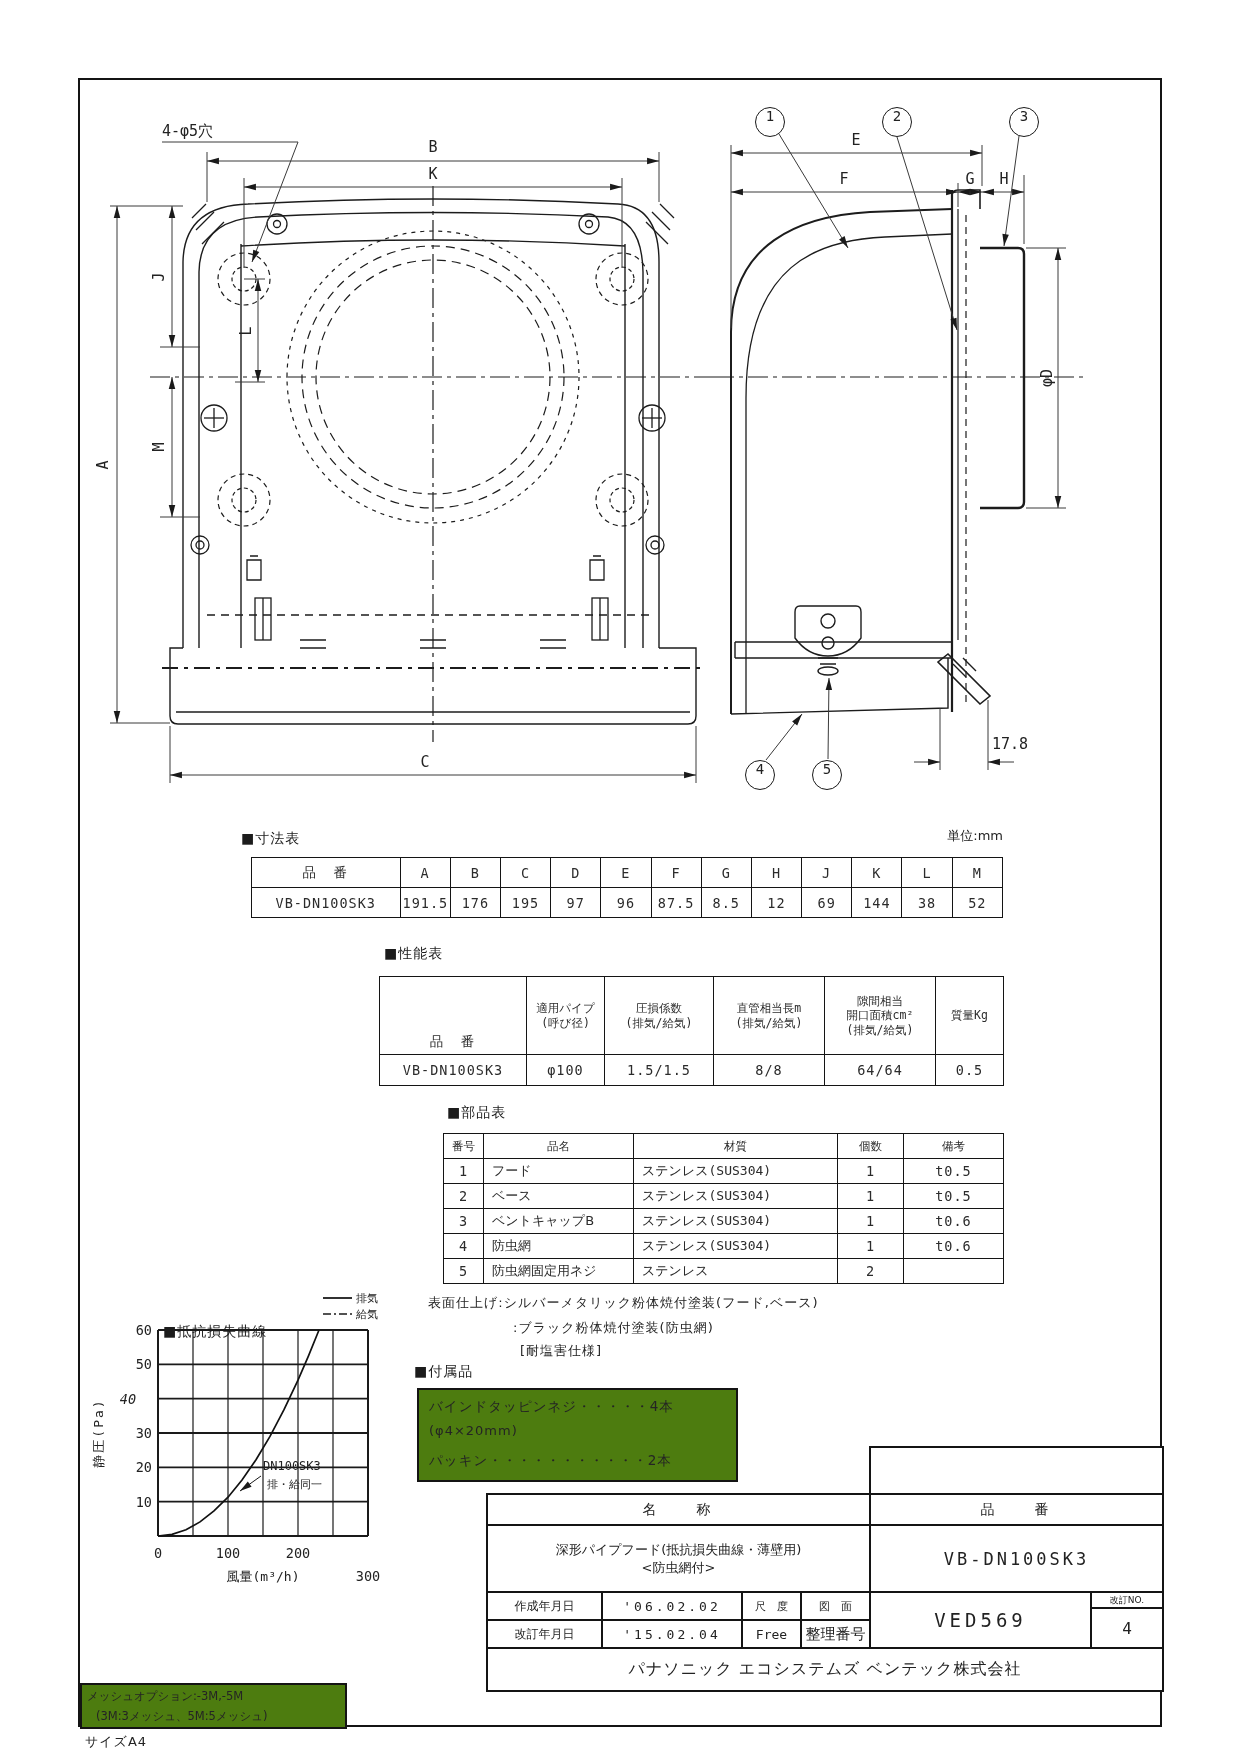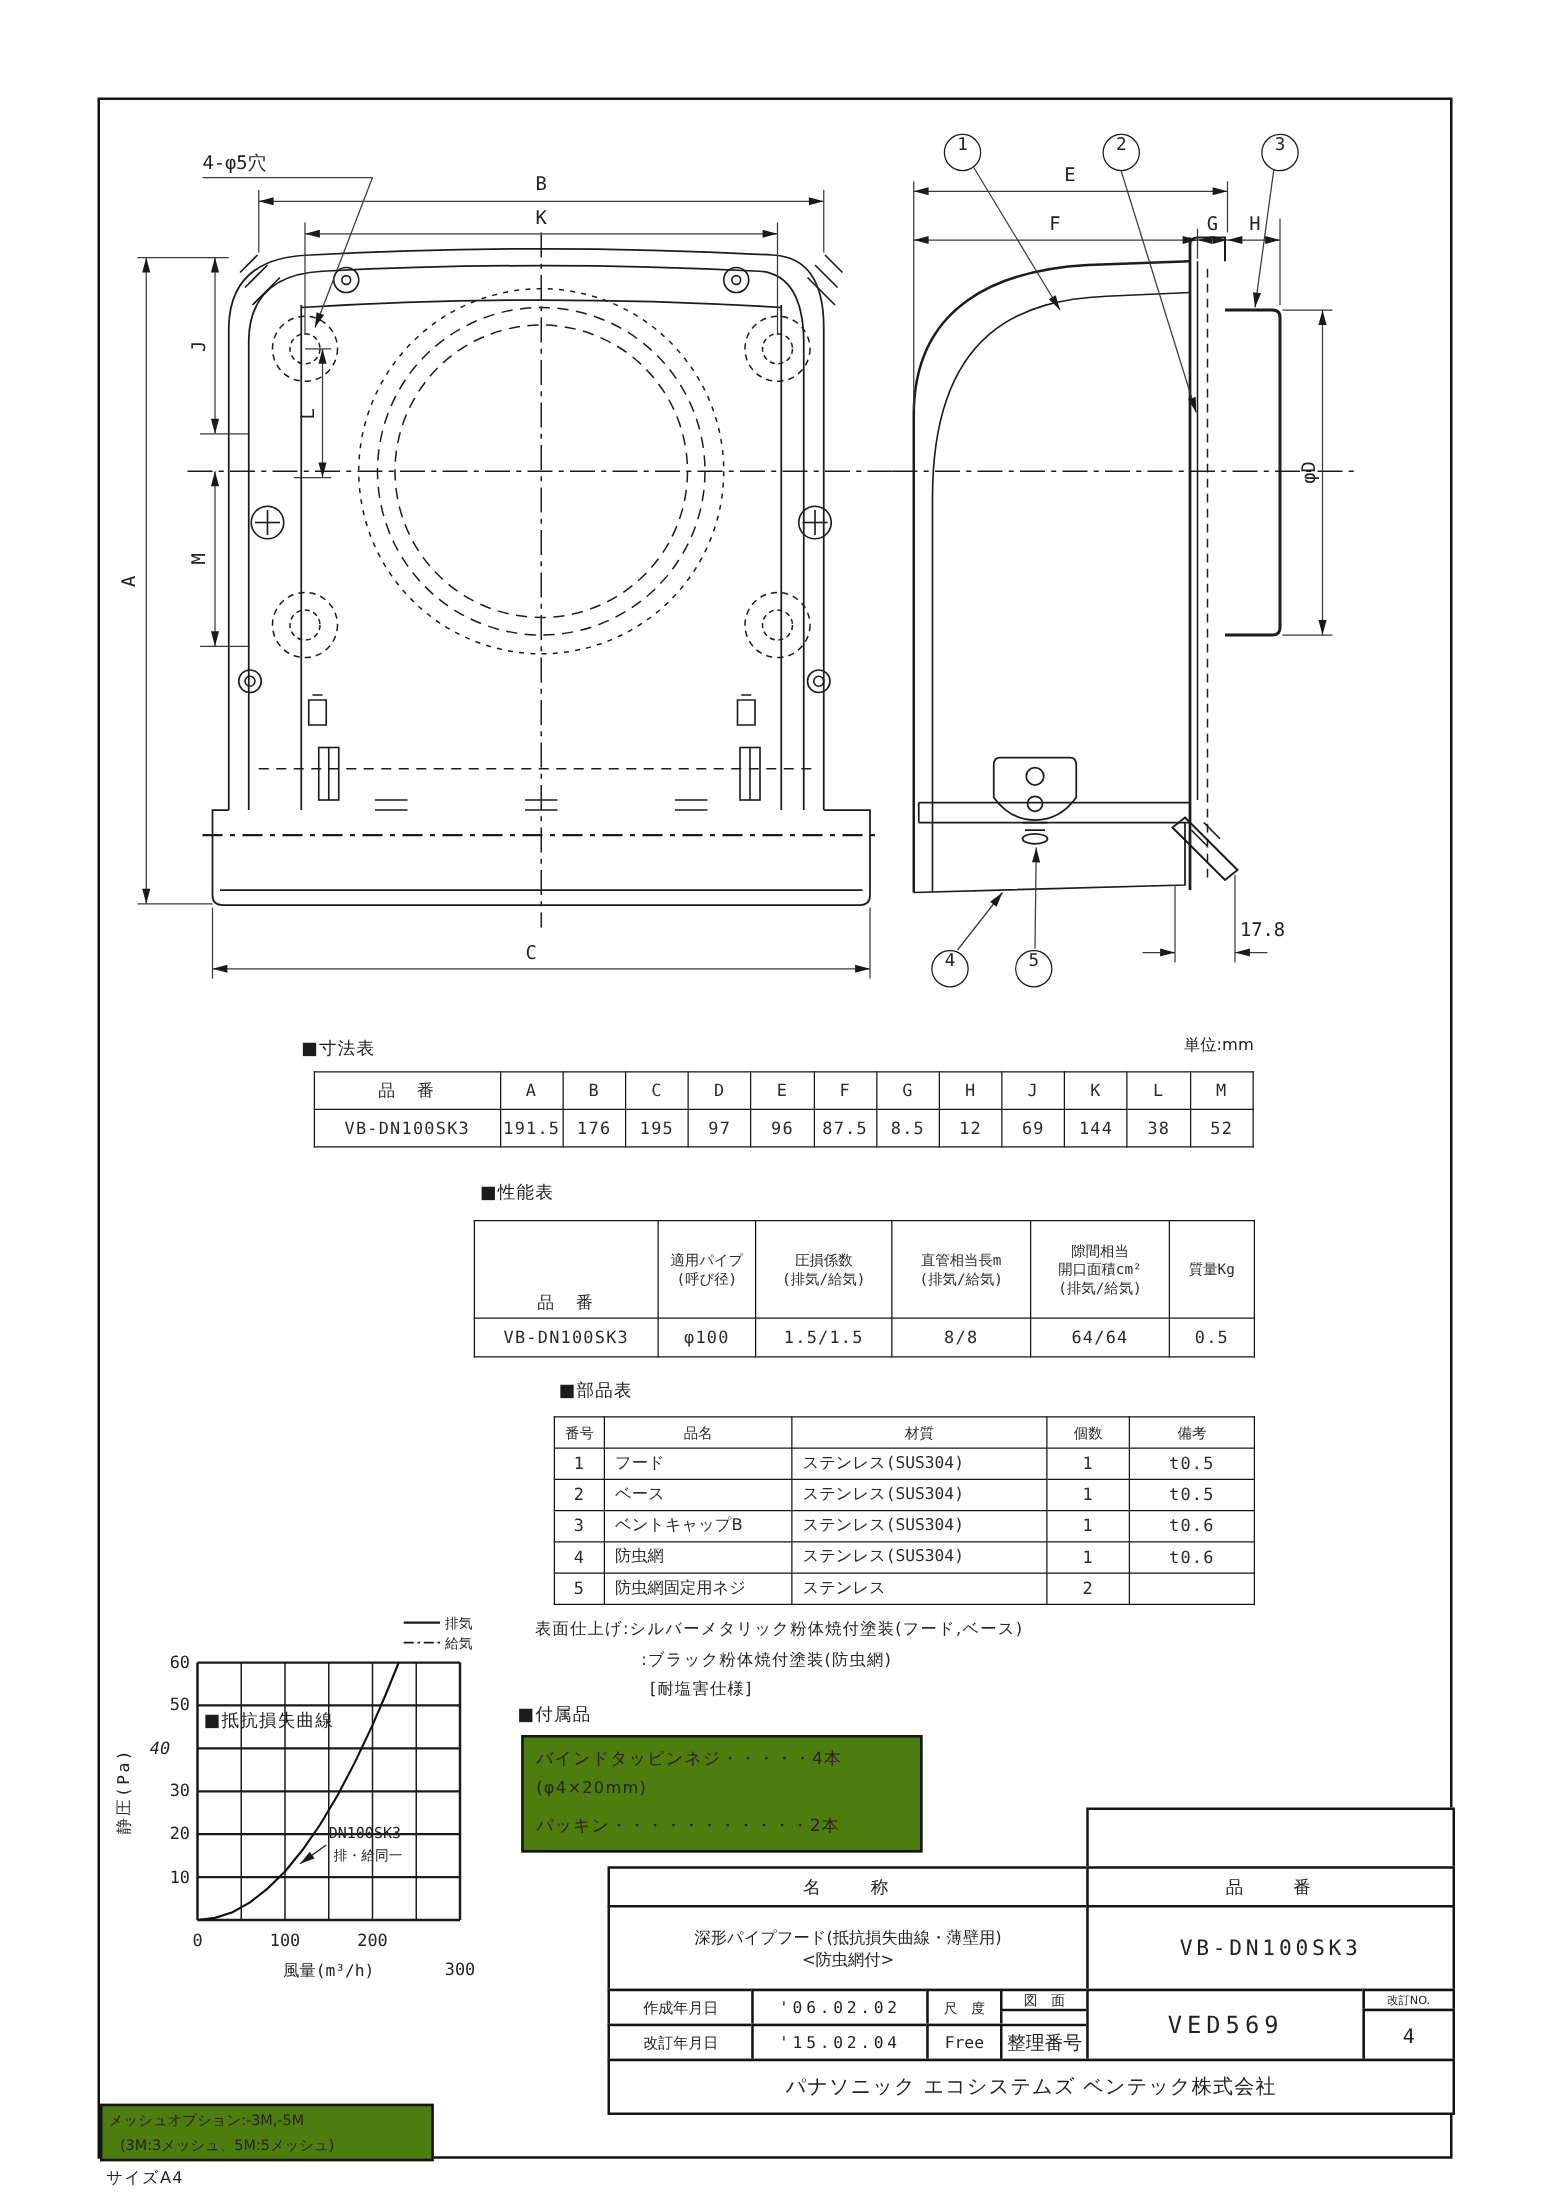--- a/index.html
+++ b/index.html
@@ -337,21 +337,21 @@
   <div class="note" style="left:513px;top:1319px;">:ブラック粉体焼付塗装(防虫網)</div>
   <div class="note" style="left:520px;top:1342px;">[耐塩害仕様]</div>
 
   <div class="sec" style="left:414px;top:1363px;">■付属品</div>
   <div class="box" style="left:417px;top:1388px;width:321px;height:94px;">
     <div class="note" style="left:10px;top:8px;font-size:13.5px;">バインドタッピンネジ・・・・・4本</div>
     <div class="note" style="left:10px;top:33px;font-size:13px;">(φ4×20mm)</div>
     <div class="note" style="left:10px;top:62px;font-size:13.5px;">パッキン・・・・・・・・・・・2本</div>
   </div>
 
-  <div class="sec" style="left:163px;top:1368px;">■抵抗損失曲線</div>
+  <div class="sec" style="left:163px;top:1323px;">■抵抗損失曲線</div>
   <span class="tick" style="left:356px;top:1291px;font-size:11px;font-family:'DejaVu Sans',sans-serif;">排気</span>
   <span class="tick" style="left:356px;top:1307px;font-size:11px;font-family:'DejaVu Sans',sans-serif;">給気</span>
   <span class="tick" style="left:120px;top:1322px;width:32px;text-align:right;">60</span>
   <span class="tick" style="left:120px;top:1356px;width:32px;text-align:right;">50</span>
   <span class="tick" style="left:112px;top:1391px;width:32px;text-align:center;font-style:italic;">40</span>
   <span class="tick" style="left:120px;top:1425px;width:32px;text-align:right;">30</span>
   <span class="tick" style="left:120px;top:1459px;width:32px;text-align:right;">20</span>
   <span class="tick" style="left:120px;top:1494px;width:32px;text-align:right;">10</span>
   <span class="tick" style="left:138px;top:1545px;width:40px;text-align:center;">0</span>
   <span class="tick" style="left:208px;top:1545px;width:40px;text-align:center;">100</span>
@@ -366,21 +366,21 @@
   <div class="tbcell" style="left:486px;top:1493px;width:385px;height:33px;font-size:14px;letter-spacing:4px;">名　　称</div>
   <div class="tbcell" style="left:869px;top:1493px;width:295px;height:33px;font-size:14px;letter-spacing:4px;">品　　番</div>
   <div class="tbcell" style="left:486px;top:1524px;width:385px;height:69px;flex-direction:column;font-size:13px;">
       <div>深形パイプフード(抵抗損失曲線・薄壁用)</div>
       <div>&lt;防虫網付&gt;</div>
   </div>
   <div class="tbcell" style="left:869px;top:1524px;width:295px;height:69px;font:17px 'DejaVu Sans Mono',monospace;letter-spacing:3px;">VB-DN100SK3</div>
   <div class="tbcell" style="left:486px;top:1591px;width:117px;height:30px;font-size:12px;">作成年月日</div>
   <div class="tbcell" style="left:601px;top:1591px;width:142px;height:30px;font:13px 'DejaVu Sans Mono',monospace;letter-spacing:3px;">'06.02.02</div>
   <div class="tbcell" style="left:741px;top:1591px;width:61px;height:30px;font-size:11px;">尺　度</div>
-  <div class="tbcell" style="left:800px;top:1591px;width:71px;height:18px;font-size:11px;">図　面</div>
+  <div class="tbcell" style="left:800px;top:1591px;width:71px;height:30px;font-size:11px;">図　面</div>
   <div class="tbcell" style="left:486px;top:1619px;width:117px;height:30px;font-size:12px;">改訂年月日</div>
   <div class="tbcell" style="left:601px;top:1619px;width:142px;height:30px;font:13px 'DejaVu Sans Mono',monospace;letter-spacing:3px;">'15.02.04</div>
   <div class="tbcell" style="left:741px;top:1619px;width:61px;height:30px;font:13px 'DejaVu Sans Mono',monospace;">Free</div>
   <div class="tbcell" style="left:800px;top:1619px;width:71px;height:30px;font-size:15px;">整理番号</div>
   <div class="tbcell" style="left:869px;top:1591px;width:223px;height:58px;font:19px 'DejaVu Sans Mono',monospace;letter-spacing:4px;">VED569</div>
   <div class="tbcell" style="left:1090px;top:1591px;width:74px;height:18px;font-size:9px;">改訂NO.</div>
   <div class="tbcell" style="left:1090px;top:1607px;width:74px;height:42px;font:16px 'DejaVu Sans Mono',monospace;">4</div>
   <div class="tbcell" style="left:486px;top:1647px;width:678px;height:45px;font-size:16px;letter-spacing:1px;">パナソニック エコシステムズ ベンテック株式会社</div>
 
   <div class="box" style="left:80px;top:1683px;width:267px;height:46px;">

